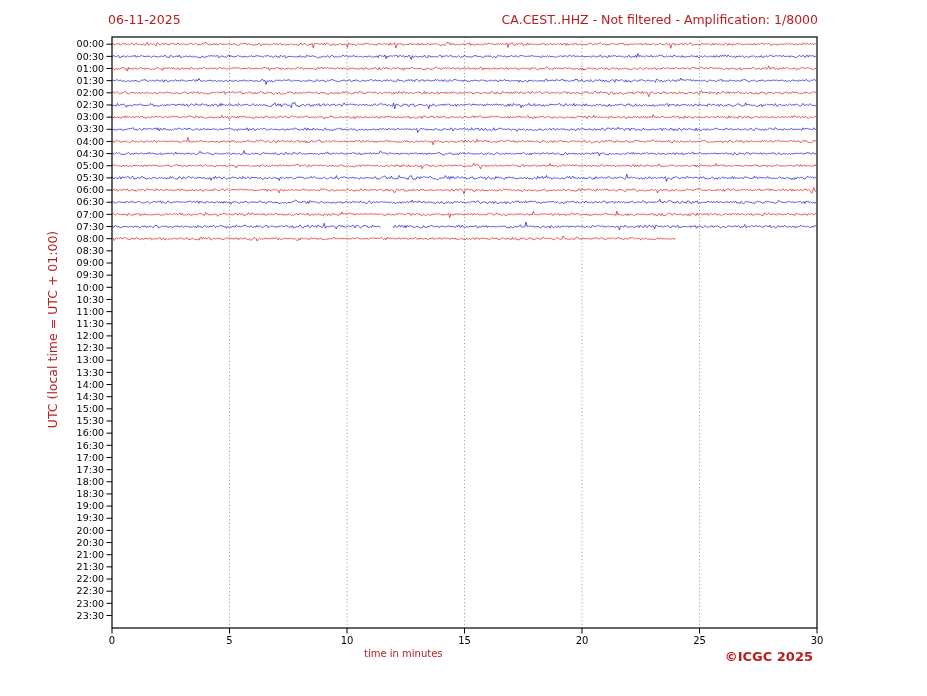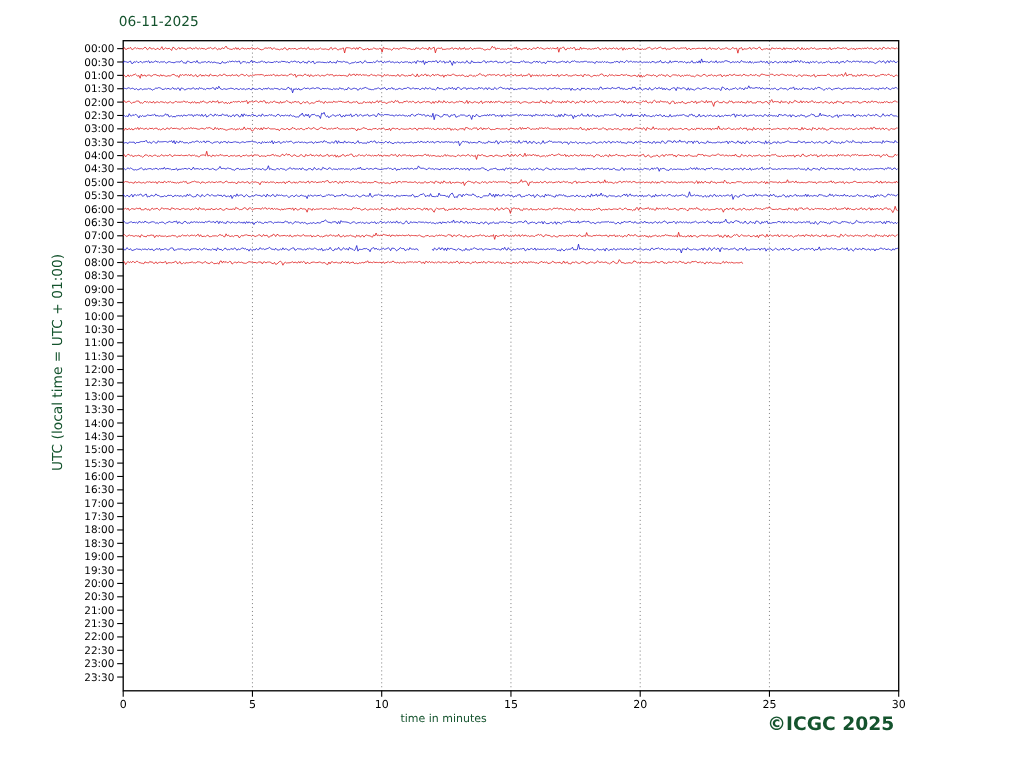--- a/index.html
+++ b/index.html
@@ -1,21 +1,21 @@
 <!DOCTYPE html>
 <html><head>
 <meta charset="utf-8">
 <style>
   html,body{margin:0;padding:0;background:#fff;}
   .canvas{
     position:relative;
     width:927px;height:696px;
     background:#ffffff;
     font-family:"DejaVu Sans", sans-serif;
-    color:#14532d;
+    color:#b91c1c;
     overflow:hidden;
   }
   .date-title{
     position:absolute;left:108px;top:12px;
     font-size:12.5px;white-space:nowrap;
   }
   .station-title{
     position:absolute;right:109px;top:12px;
     font-size:12.5px;white-space:nowrap;text-align:right;
   }
@@ -23,30 +23,31 @@
     position:absolute;left:-98px;top:322px;width:300px;
     font-size:12.5px;text-align:center;white-space:nowrap;
     transform:rotate(-90deg);
   }
   .x-axis-title{
     position:absolute;left:364px;top:648px;width:200px;
     font-size:10px;text-align:left;white-space:nowrap;
   }
   .copyright{
     position:absolute;right:114px;top:649px;
-    font-size:17px;font-weight:bold;white-space:nowrap;
+    font-size:13px;font-weight:bold;white-space:nowrap;
   }
   svg{position:absolute;left:0;top:0;}
   text{font-family:"DejaVu Sans", sans-serif;fill:#000;}
 </style>
 </head>
 <body>
 
 <div class="canvas">
   <div class="date-title">06-11-2025</div>
+  <div class="station-title">CA.CEST..HHZ - Not filtered - Amplification: 1/8000</div>
   <div class="y-axis-title">UTC (local time = UTC + 01:00)</div>
   <svg id="plot" width="927" height="696" viewBox="0 0 927 696">
       <line x1="229.5" y1="37" x2="229.5" y2="628" stroke="#777777" stroke-width="0.8" stroke-dasharray="1 2.6"></line>
       <line x1="347" y1="37" x2="347" y2="628" stroke="#777777" stroke-width="0.8" stroke-dasharray="1 2.6"></line>
       <line x1="464.5" y1="37" x2="464.5" y2="628" stroke="#777777" stroke-width="0.8" stroke-dasharray="1 2.6"></line>
       <line x1="582" y1="37" x2="582" y2="628" stroke="#777777" stroke-width="0.8" stroke-dasharray="1 2.6"></line>
       <line x1="699.5" y1="37" x2="699.5" y2="628" stroke="#777777" stroke-width="0.8" stroke-dasharray="1 2.6"></line>
       <rect x="112" y="37" width="705" height="591" fill="none" stroke="#000" stroke-width="1.2"></rect>
       <line x1="106.5" y1="44.2" x2="112" y2="44.2" stroke="#000" stroke-width="1"></line>
       <text x="104" y="47.400000000000006" text-anchor="end" font-size="9.5">00:00</text>

